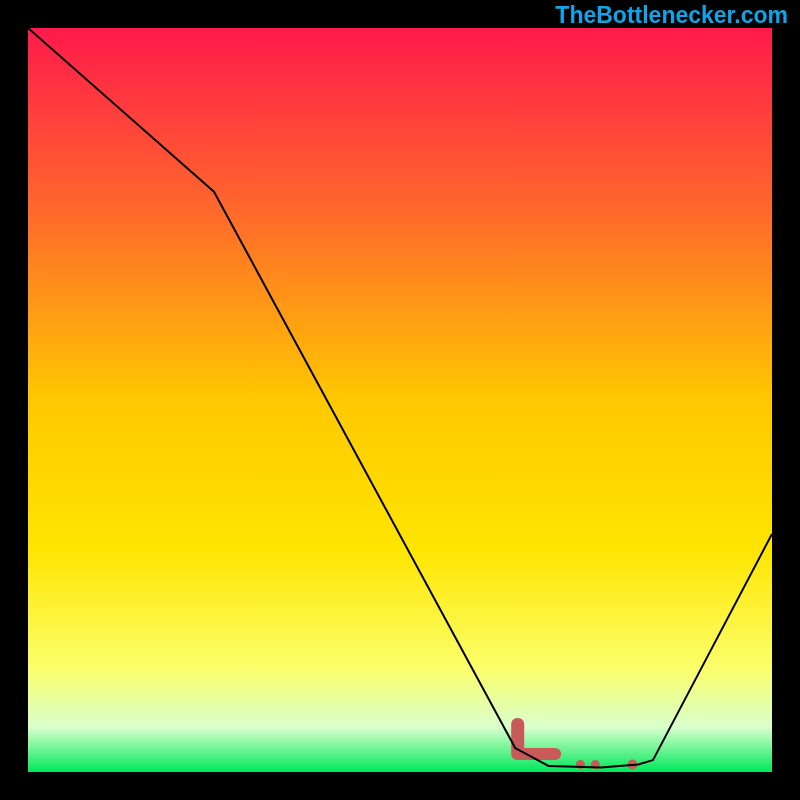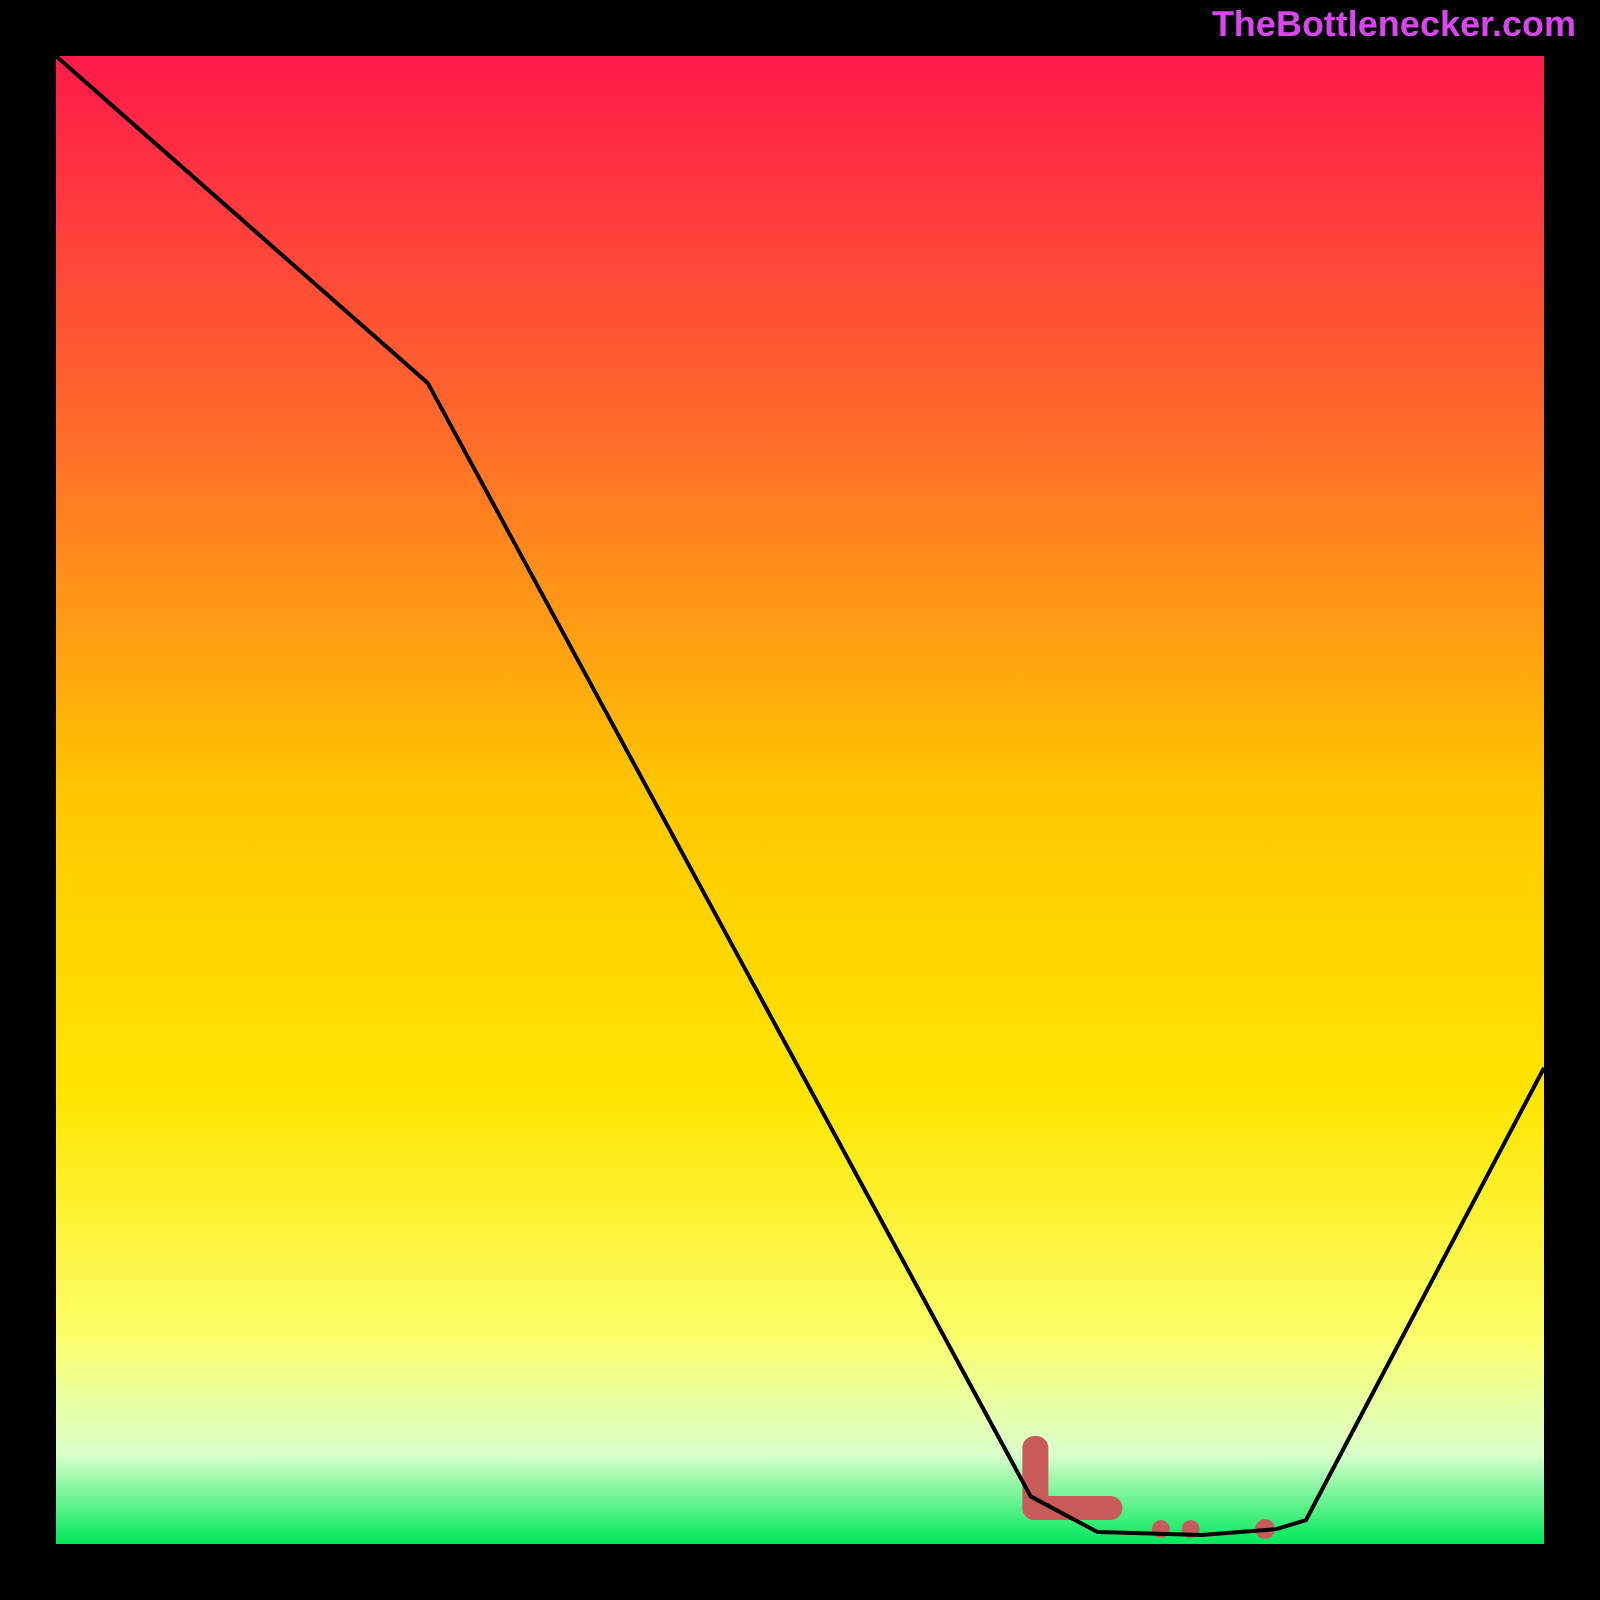--- a/index.html
+++ b/index.html
@@ -8,22 +8,22 @@
     width: 800px;
     height: 800px;
     background: #000;
     position: relative;
     font-family: Arial, Helvetica, sans-serif;
   }
   .watermark {
     position: absolute;
     top: 2px;
     right: 12px;
-    color: #d946ef;
-    font-size: 18px;
+    color: #0ea5e9;
+    font-size: 23px;
     font-weight: bold;
     z-index: 10;
   }
   .plot-area {
     position: absolute;
     left: 28px;
     top: 28px;
     width: 744px;
     height: 744px;
     overflow: hidden;

